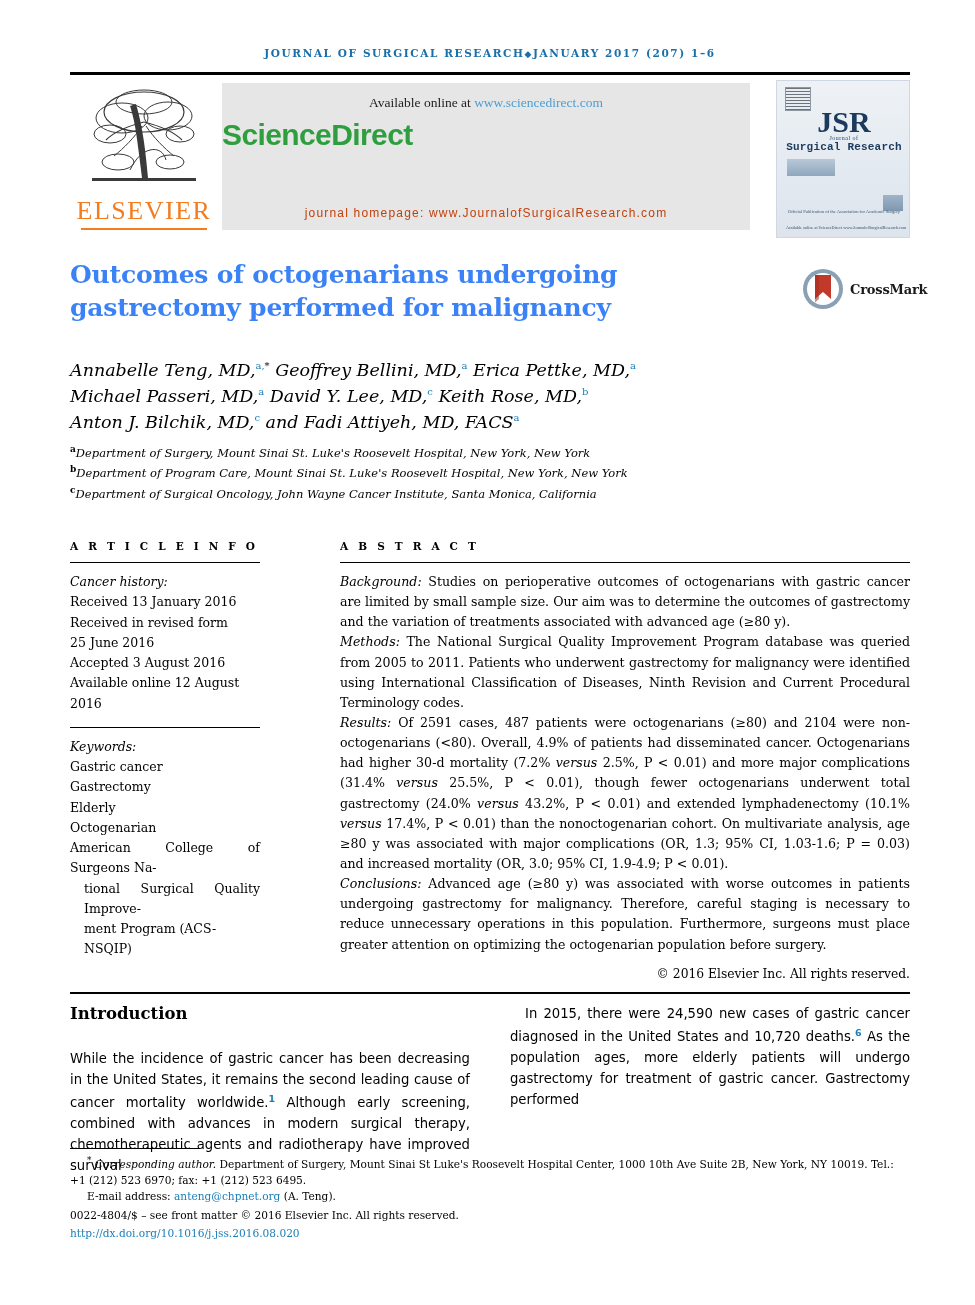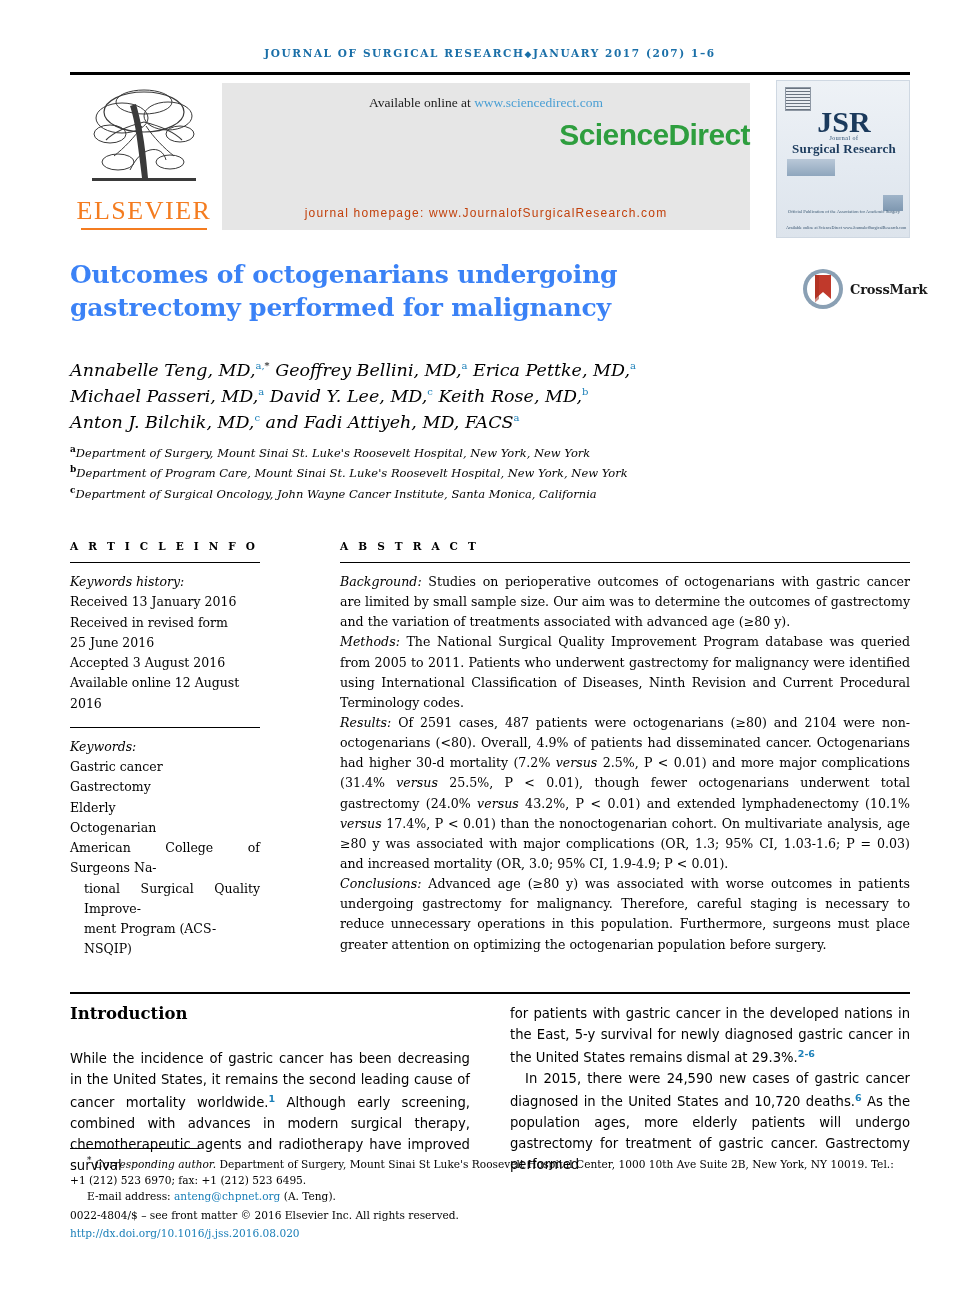--- a/index.html
+++ b/index.html
@@ -47,21 +47,21 @@
   .sd-band {
     position: absolute; left: 152px; top: 11px; width: 528px; height: 147px;
     background: #e6e6e6;
   }
   .sd-avail {
     text-align: center; font-family: Liberation Serif, serif;
     font-size: 13.5px; color: #222; padding-top: 12px;
   }
   .sd-avail a { color: #4a9fd4; text-decoration: none; }
   .sd-logo {
-    text-align: right; font-family: "Liberation Sans", sans-serif;
+    text-align: left; font-family: "Liberation Sans", sans-serif;
     font-weight: bold; font-size: 30px; margin-top: 7px; letter-spacing: -0.6px;
   }
   .sd-logo .sci { color: #2e9e3e; }
   .sd-home {
     position: absolute; left: 0; bottom: 10px; width: 528px; text-align: center;
     font-family: "Liberation Sans", sans-serif; font-size: 12px; color: #c2410c;
     letter-spacing: 1.2px;
   }
 
   .jsr-cover {
@@ -79,21 +79,21 @@
   }
   .jsr-big {
     font-family: "Liberation Serif", serif; font-weight: bold;
     font-size: 30px; color: #1b3a5c; letter-spacing: 0px; line-height: 1;
   }
   .jsr-sub1 {
     font-family: "Liberation Serif", serif; font-size: 6px; color: #26496e;
     letter-spacing: .5px; margin-top: -2px;
   }
   .jsr-sub2 {
-    font-family: Liberation Serif, serif; font-size: 13px; color: #1b3a5c;
+    font-family: Liberation Mono, monospace; font-size: 11px; color: #1b3a5c;
     font-weight: bold; letter-spacing: .2px;
   }
   .jsr-bar-a { position: absolute; left: 10px; top: 78px; width: 48px; height: 17px;
     background: linear-gradient(180deg,#b9c8d8,#8fa6bd); }
   .jsr-bar-b { position: absolute; left: 106px; top: 114px; width: 20px; height: 16px;
     background: linear-gradient(180deg,#9fb4c9,#7e97b0); }
   .jsr-assoc {
     position: absolute; left: 0; top: 128px; width: 134px; text-align: center;
     font-size: 4.6px; color: #3a5872; line-height: 1.5; font-family: "Liberation Serif", serif;
   }
@@ -285,21 +285,21 @@
   <div class="affils">
     <div><sup>a</sup><span>Department of Surgery, Mount Sinai St. Luke's Roosevelt Hospital, New York, New York</span></div>
     <div><sup>b</sup><span>Department of Program Care, Mount Sinai St. Luke's Roosevelt Hospital, New York, New York</span></div>
     <div><sup>c</sup><span>Department of Surgical Oncology, John Wayne Cancer Institute, Santa Monica, California</span></div>
   </div>
 
   <div class="col-info">
     <div class="sechead">A R T I C L E  I N F O</div>
     <div class="hr-thin info"></div>
     <div class="info-body">
-      <div class="lbl">Keywords history:</div>
+      <div class="lbl">Cancer history:</div>
       <div>Received 13 January 2016</div>
       <div>Received in revised form</div>
       <div>25 June 2016</div>
       <div>Accepted 3 August 2016</div>
       <div>Available online 12 August 2016</div>
     </div>
     <div class="kw-rule"></div>
     <div class="kw-block" style="margin-top:0">
       <div class="kw-item" style="font-style:italic">Keywords:</div>
       <div class="kw-item">Gastric cancer</div>
@@ -313,34 +313,34 @@
   </div>
 
   <div class="col-abs">
     <div class="sechead">A B S T R A C T</div>
     <div class="hr-thin abs"></div>
     <div class="abs-body">
       <p><span class="lead">Background:</span><span> Studies on perioperative outcomes of octogenarians with gastric cancer are limited by small sample size. Our aim was to determine the outcomes of gastrectomy and the variation of treatments associated with advanced age (≥80 y).</span></p>
       <p><span class="lead">Methods:</span><span> The National Surgical Quality Improvement Program database was queried from 2005 to 2011. Patients who underwent gastrectomy for malignancy were identified using International Classification of Diseases, Ninth Revision and Current Procedural Terminology codes.</span></p>
       <p><span class="lead">Results:</span><span> Of 2591 cases, 487 patients were octogenarians (≥80) and 2104 were non-octogenarians (&lt;80). Overall, 4.9% of patients had disseminated cancer. Octogenarians had higher 30-d mortality (7.2% </span><em>versus</em><span> 2.5%, P &lt; 0.01) and more major complications (31.4% </span><em>versus</em><span> 25.5%, P &lt; 0.01), though fewer octogenarians underwent total gastrectomy (24.0% </span><em>versus</em><span> 43.2%, P &lt; 0.01) and extended lymphadenectomy (10.1% </span><em>versus</em><span> 17.4%, P &lt; 0.01) than the nonoctogenarian cohort. On multivariate analysis, age ≥80 y was associated with major complications (OR, 1.3; 95% CI, 1.03-1.6; P = 0.03) and increased mortality (OR, 3.0; 95% CI, 1.9-4.9; P &lt; 0.01).</span></p>
       <p><span class="lead">Conclusions:</span><span> Advanced age (≥80 y) was associated with worse outcomes in patients undergoing gastrectomy for malignancy. Therefore, careful staging is necessary to reduce unnecessary operations in this population. Furthermore, surgeons must place greater attention on optimizing the octogenarian population before surgery.</span></p>
+      <div class="copyright">© 2016 Elsevier Inc. All rights reserved.</div>
     </div>
   </div>
 
   <div class="body-rule"></div>
   <div class="body-cols">
     <div class="bcol left">
       <h2 class="h-intro">Introduction</h2>
       <div class="btext">
         <p><span>While the incidence of gastric cancer has been decreasing in the United States, it remains the second leading cause of cancer mortality worldwide.</span><sup>1</sup><span> Although early screening, combined with advances in modern surgical therapy, chemotherapeutic agents and radiotherapy have improved survival</span></p>
       </div>
     </div>
     <div class="bcol right">
       <div class="btext">
-        <p><span>for patients with gastric cancer in the developed nations in the East, 5-y survival for newly diagnosed gastric cancer in the United States remains dismal at 29.3%.</span><sup>2-6</sup></p>
         <p class="indent"><span>In 2015, there were 24,590 new cases of gastric cancer diagnosed in the United States and 10,720 deaths.</span><sup>6</sup><span> As the population ages, more elderly patients will undergo gastrectomy for treatment of gastric cancer. Gastrectomy performed</span></p>
       </div>
     </div>
   </div>
 
   <div class="foot-rule"></div>
   <div class="footnotes">
     <p class="fn indent"><sup>*</sup> <em>Corresponding author.</em><span> Department of Surgery, Mount Sinai St Luke's Roosevelt Hospital Center, 1000 10th Ave Suite 2B, New York, NY 10019. Tel.: +1 (212) 523 6970; fax: +1 (212) 523 6495.</span></p>
     <p class="fn indent"><span>E-mail address:</span> <a class="link" href="#">anteng@chpnet.org</a><span> (A. Teng).</span></p>
     <p class="fn issn">0022-4804/$ – see front matter © 2016 Elsevier Inc. All rights reserved.</p>

